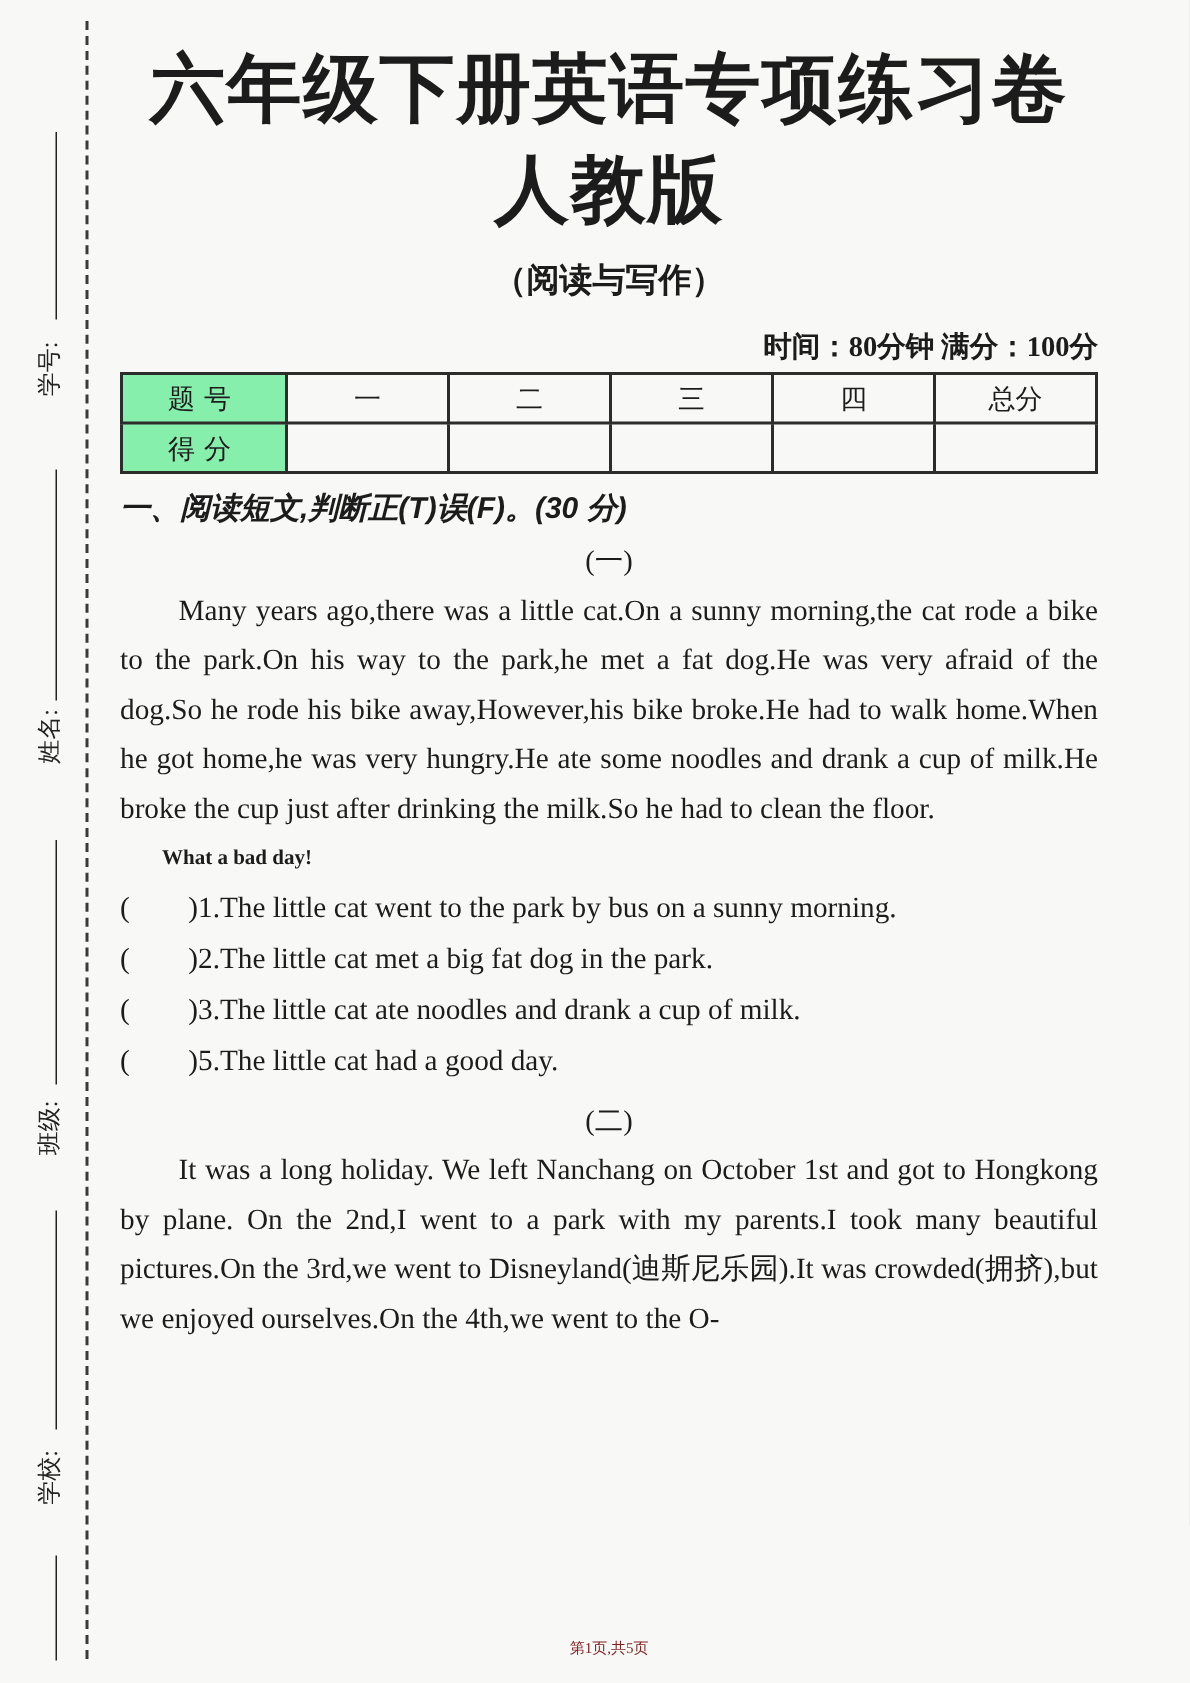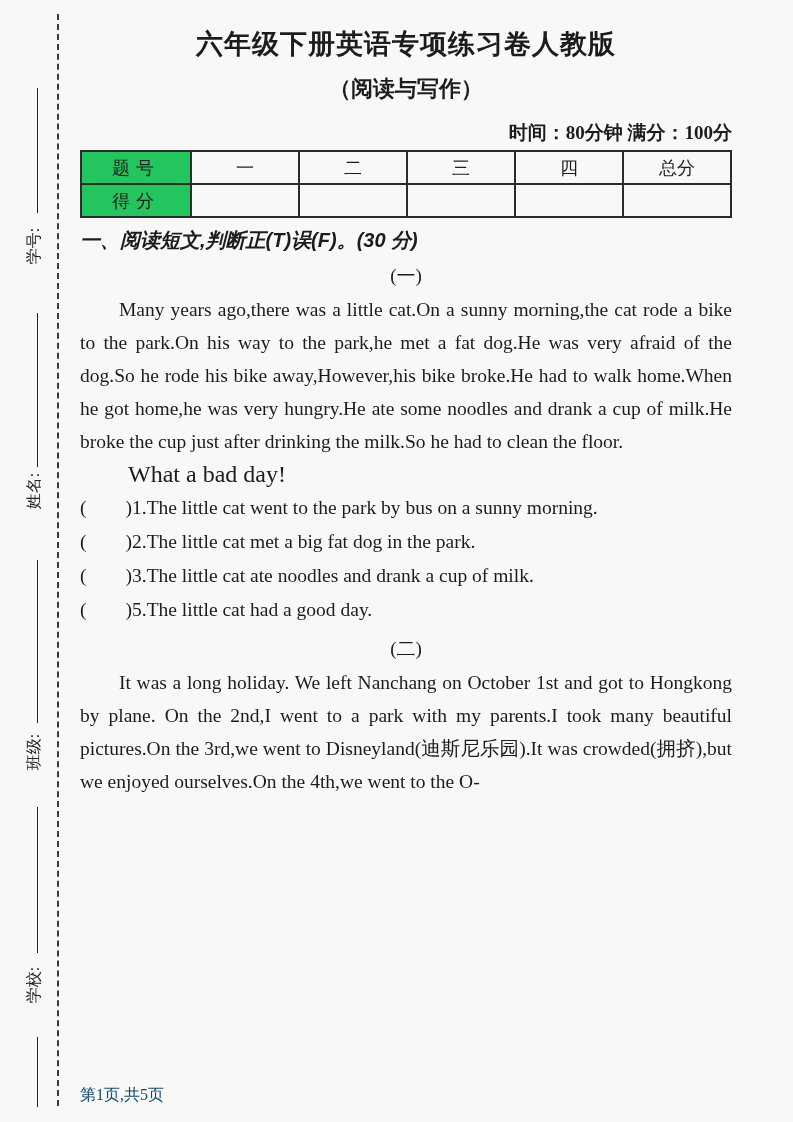--- a/index.html
+++ b/index.html
@@ -25,43 +25,43 @@
   .fl5 { top:1037px; height:70px; }
   .m-label {
     position:absolute; left:4px; width:60px; height:22px; line-height:22px;
     text-align:center; font-size:16px; color:#222;
     transform: rotate(-90deg);
   }
   .ml1 { top:235px; } .ml2 { top:480px; } .ml3 { top:741px; } .ml4 { top:974px; }
 
   
   .content { position:absolute; left:80px; top:0; width:652px; }
-  .title { margin:0; padding-top:26px; text-align:center; font-size:27px; font-weight:bold; letter-spacing:1px; }
+  .title { margin:0; padding-top:26px; text-align:center; font-size:50px; font-weight:bold; letter-spacing:1px; }
   .subtitle { margin:12px 0 0; text-align:center; font-size:22px; font-weight:bold; }
   .info { margin:16px 0 4px; text-align:right; font-size:19px; font-weight:bold; }
 
   table.score { width:100%; border-collapse:collapse; table-layout:fixed; }
   table.score td {
     border:2px solid #2c2c2c; height:31px; text-align:center;
     font-size:18px; padding:0;
   }
   table.score col.c0 { width:110px; }
-  table.score td.gray { background:#22c55e; letter-spacing:6px; }
+  table.score td.gray { background:#86efac; letter-spacing:6px; }
 
   .sec-heading { margin-top:9px; font-size:20px; font-weight:bold;
     font-family:"Liberation Sans","DejaVu Sans",sans-serif;font-style:italic; }
   .passage-label { margin:9px 0 2px; text-align:center; font-size:19px; }
   .para { margin:4px 0 0; font-size:19.5px; line-height:33px; text-align:justify; text-indent:2em; }
-  .closing { margin:0; font-size:24px; line-height:33px; text-indent:2em; }
+  .closing { margin:0; font-size:14px; line-height:33px; text-indent:2em;font-weight:bold; }
   .q { margin:0; font-size:19.5px; line-height:34px; }
   .q .blank { white-space:pre; }
   .line { margin:0; font-size:19.5px; line-height:33px; }
 
   .footer { position:absolute; left:80px; bottom:16px; width:652px;
-    font-size:16px; color:#0c4a6e; }
+    text-align:center; font-size:10px; color:#7f1d1d; }
 </style>
 </head>
 <body>
 
 <div class="page">
 
   <div class="cut-line"></div>
   <div class="fill-line fl1"></div>
   <div class="fill-line fl2"></div>
   <div class="fill-line fl3"></div>

